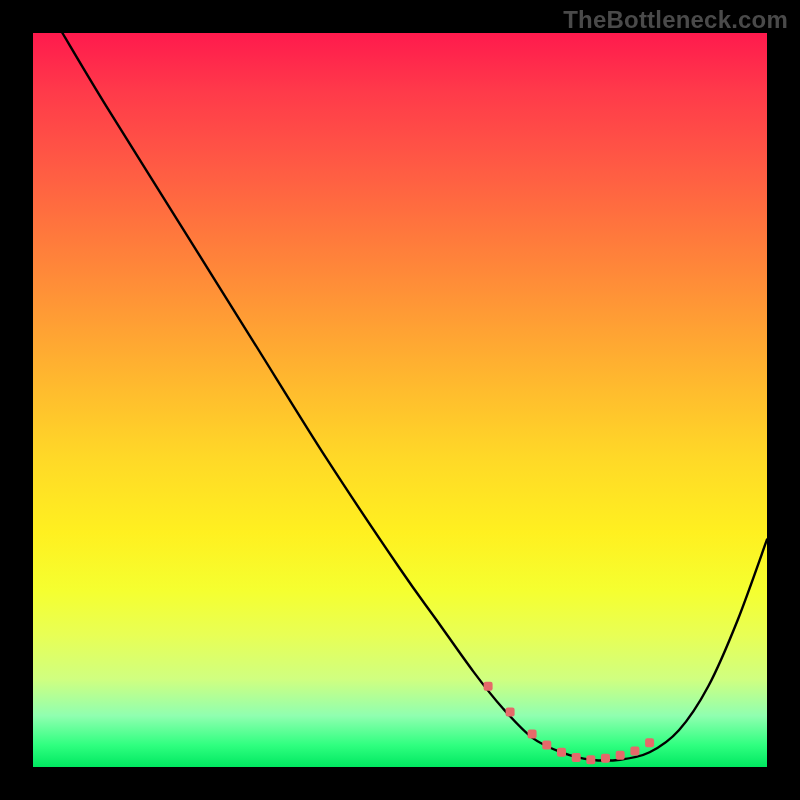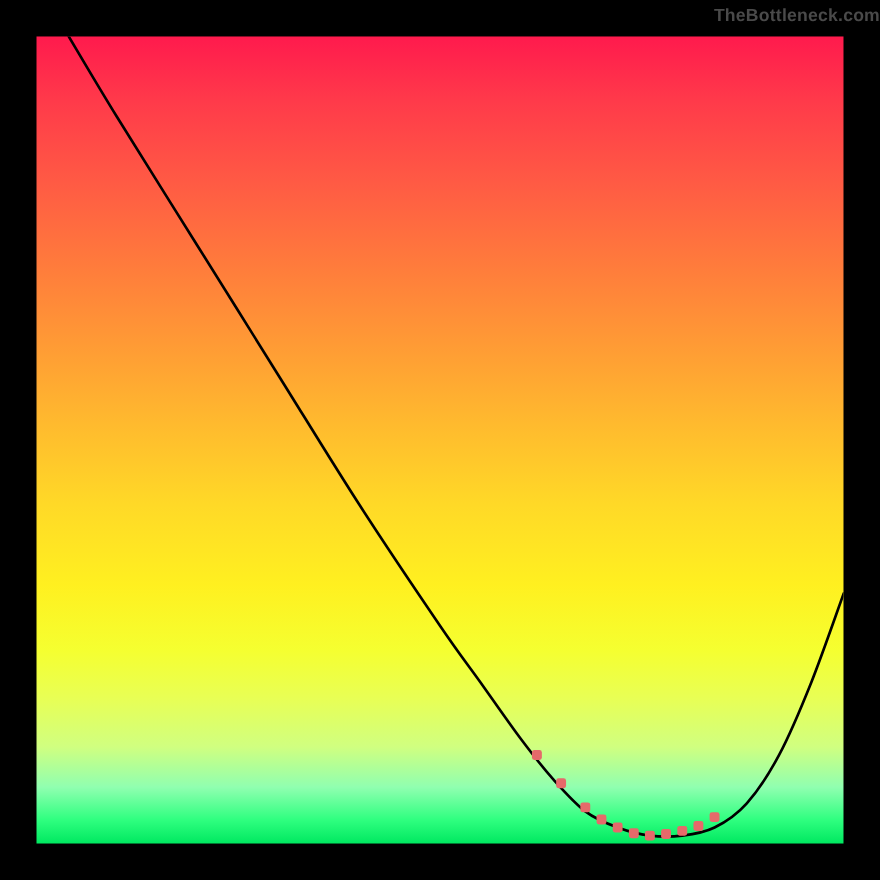--- a/index.html
+++ b/index.html
@@ -13,23 +13,23 @@
   }
   .frame {
     position: relative;
     width: 800px;
     height: 800px;
     background: #000;
   }
   .watermark {
     position: absolute;
     top: 6px;
-    right: 0;
+    right: 12px;
     color: #4a4a4a;
-    font-size: 16px;
+    font-size: 24px;
     font-weight: bold;
     letter-spacing: 0.2px;
     z-index: 10;
   }
   .plot-area {
     position: absolute;
     left: 33px;
     top: 33px;
     width: 734px;
     height: 734px;

